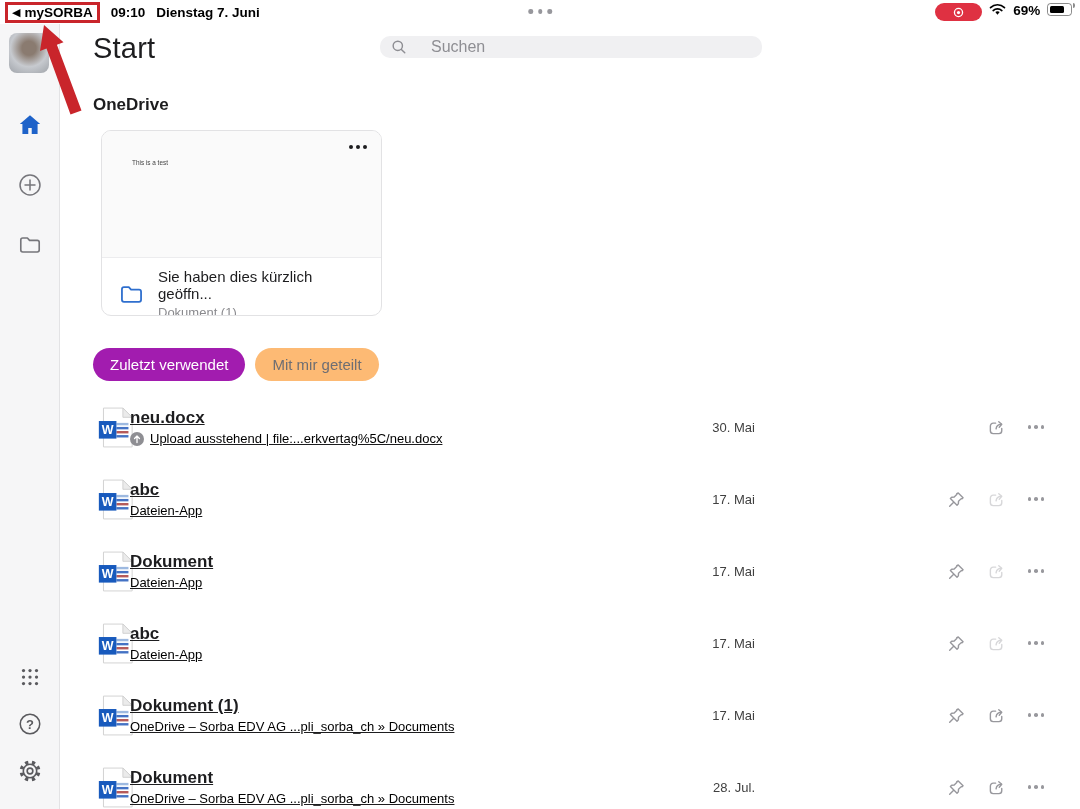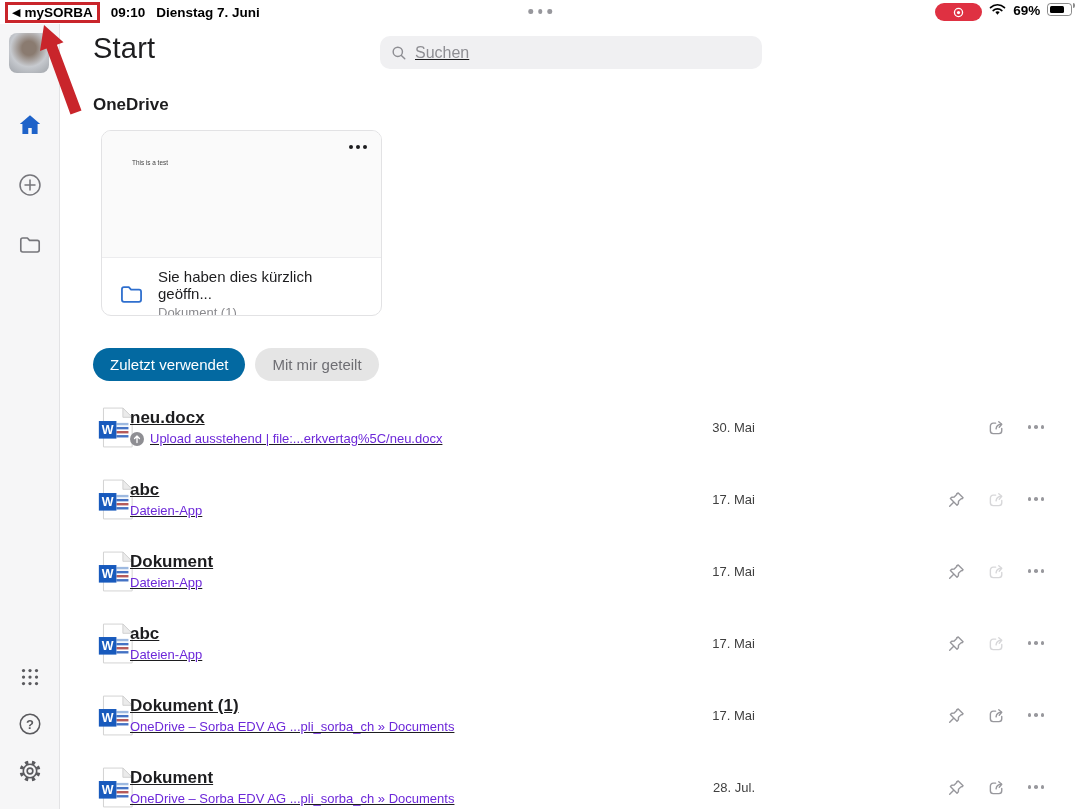--- a/index.html
+++ b/index.html
@@ -31,48 +31,48 @@
   .ic-home { top:88px; }
   .ic-plus { top:148px; }
   .ic-folder { top:208px; }
   .ic-grid { top:640px; }
   .ic-help { top:687px; }
   .ic-gear { top:734px; }
 
   
   .main { position:absolute; left:60px; top:24px; width:1020px; height:785px; background:#fff; }
   .page-title { position:absolute; left:33px; top:8px; font-size:29px; font-weight:400; letter-spacing:.2px; }
-  .search { position:absolute; left:320px; top:12px; width:382px; height:33px; background:#f0f0f2; border-radius:10px; display:flex; align-items:center; padding:0 11px; gap:8px;text-decoration:underline; }
+  .search { position:absolute; left:320px; top:12px; width:382px; height:22px; background:#f0f0f2; border-radius:10px; display:flex; align-items:center; padding:0 11px; gap:24px; }
   .search svg { width:16px; height:16px; flex:none; }
   .search input { border:0; outline:0; background:transparent; font-size:16px; color:#1d1d1f; width:100%; font-family:inherit; }
   .search input::placeholder { color:#8e8e93; }
 
   .sec-head { position:absolute; left:33px; top:71px; font-size:17px; font-weight:700; }
 
   .card { position:absolute; left:33px; top:106px; width:281px; height:186px; border:1px solid #e2e2e4; border-radius:10px; background:#fff; overflow:hidden;margin-left:8px; }
   .card-preview { position:relative; height:127px; background:#fafafa; border-bottom:1px solid #ececee; }
   .preview-text { position:absolute; left:30px; top:28px; font-size:8px; transform:scale(.8); transform-origin:left top; color:#444; }
   .card-menu { position:absolute; right:14px; top:14px; display:flex; gap:3px; border:0; background:transparent; cursor:pointer; }
   .card-menu i { width:4px; height:4px; border-radius:50%; background:#1d1d1f; }
   .card-info { display:flex; align-items:center; gap:13px; padding:10px 16px; }
   .card-info svg { width:27px; height:27px; flex:none; }
   .card-title { font-size:15px; color:#1d1d1f; }
   .card-sub { font-size:13px; color:#8a8a8e; margin-top:3px; }
 
   .pills { position:absolute; left:33px; top:324px; display:flex; gap:10px; }
-  .pill { height:33px; padding:0 17px; border-radius:17px; border:0; font-size:15px; font-family:inherit; background:#e5e5e5; color:#6e6e73; display:flex; align-items:center; cursor:pointer; }
-  .pill.active { background:#0369a1; color:#fff; }
+  .pill { height:33px; padding:0 17px; border-radius:17px; border:0; font-size:15px; font-family:inherit; background:#fdba74; color:#6e6e73; display:flex; align-items:center; cursor:pointer; }
+  .pill.active { background:#a21caf; color:#fff; }
 
   .list { position:absolute; left:0; top:367px; width:1020px; }
   .row { position:relative; height:72px; }
   .file-icon { position:absolute; left:37px; top:15px; width:37px; height:43px; }
   .file-icon svg { width:37px; height:43px; }
   .file-text { position:absolute; left:70px; top:50%; transform:translateY(-50%); max-width:460px;text-decoration:underline; }
   .file-name { font-size:17px; font-weight:600; color:#1d1d1f; white-space:nowrap; }
-  .file-sub { display:flex; align-items:center; gap:6px; font-size:13px; color:#6d28d9; margin-top:3px; white-space:nowrap; }
+  .file-sub { display:flex; align-items:center; gap:6px; font-size:13px; color:#000000; margin-top:3px; white-space:nowrap; }
   .upload-badge { width:14px; height:14px; flex:none; display:inline-flex; }
   .file-date { position:absolute; left:540px; width:155px; top:50%; transform:translateY(-50%); text-align:right; font-size:13px; color:#404040; }
   .row-btn { position:absolute; top:50%; transform:translateY(-50%); width:26px; height:26px; border:0; background:transparent; color:#98989d; cursor:pointer; display:flex; align-items:center; justify-content:center; }
   .row-btn svg { width:21px; height:21px; }
   .row-btn.pin { left:883px; }
   .row-btn.share { left:923px; }
   .row-btn.more { left:963px; }
   .row-btn.disabled { opacity:.38; }
   .dots-h { display:flex; gap:3px; }
   .dots-h i { width:3.6px; height:3.6px; border-radius:50%; background:#98989d; }

